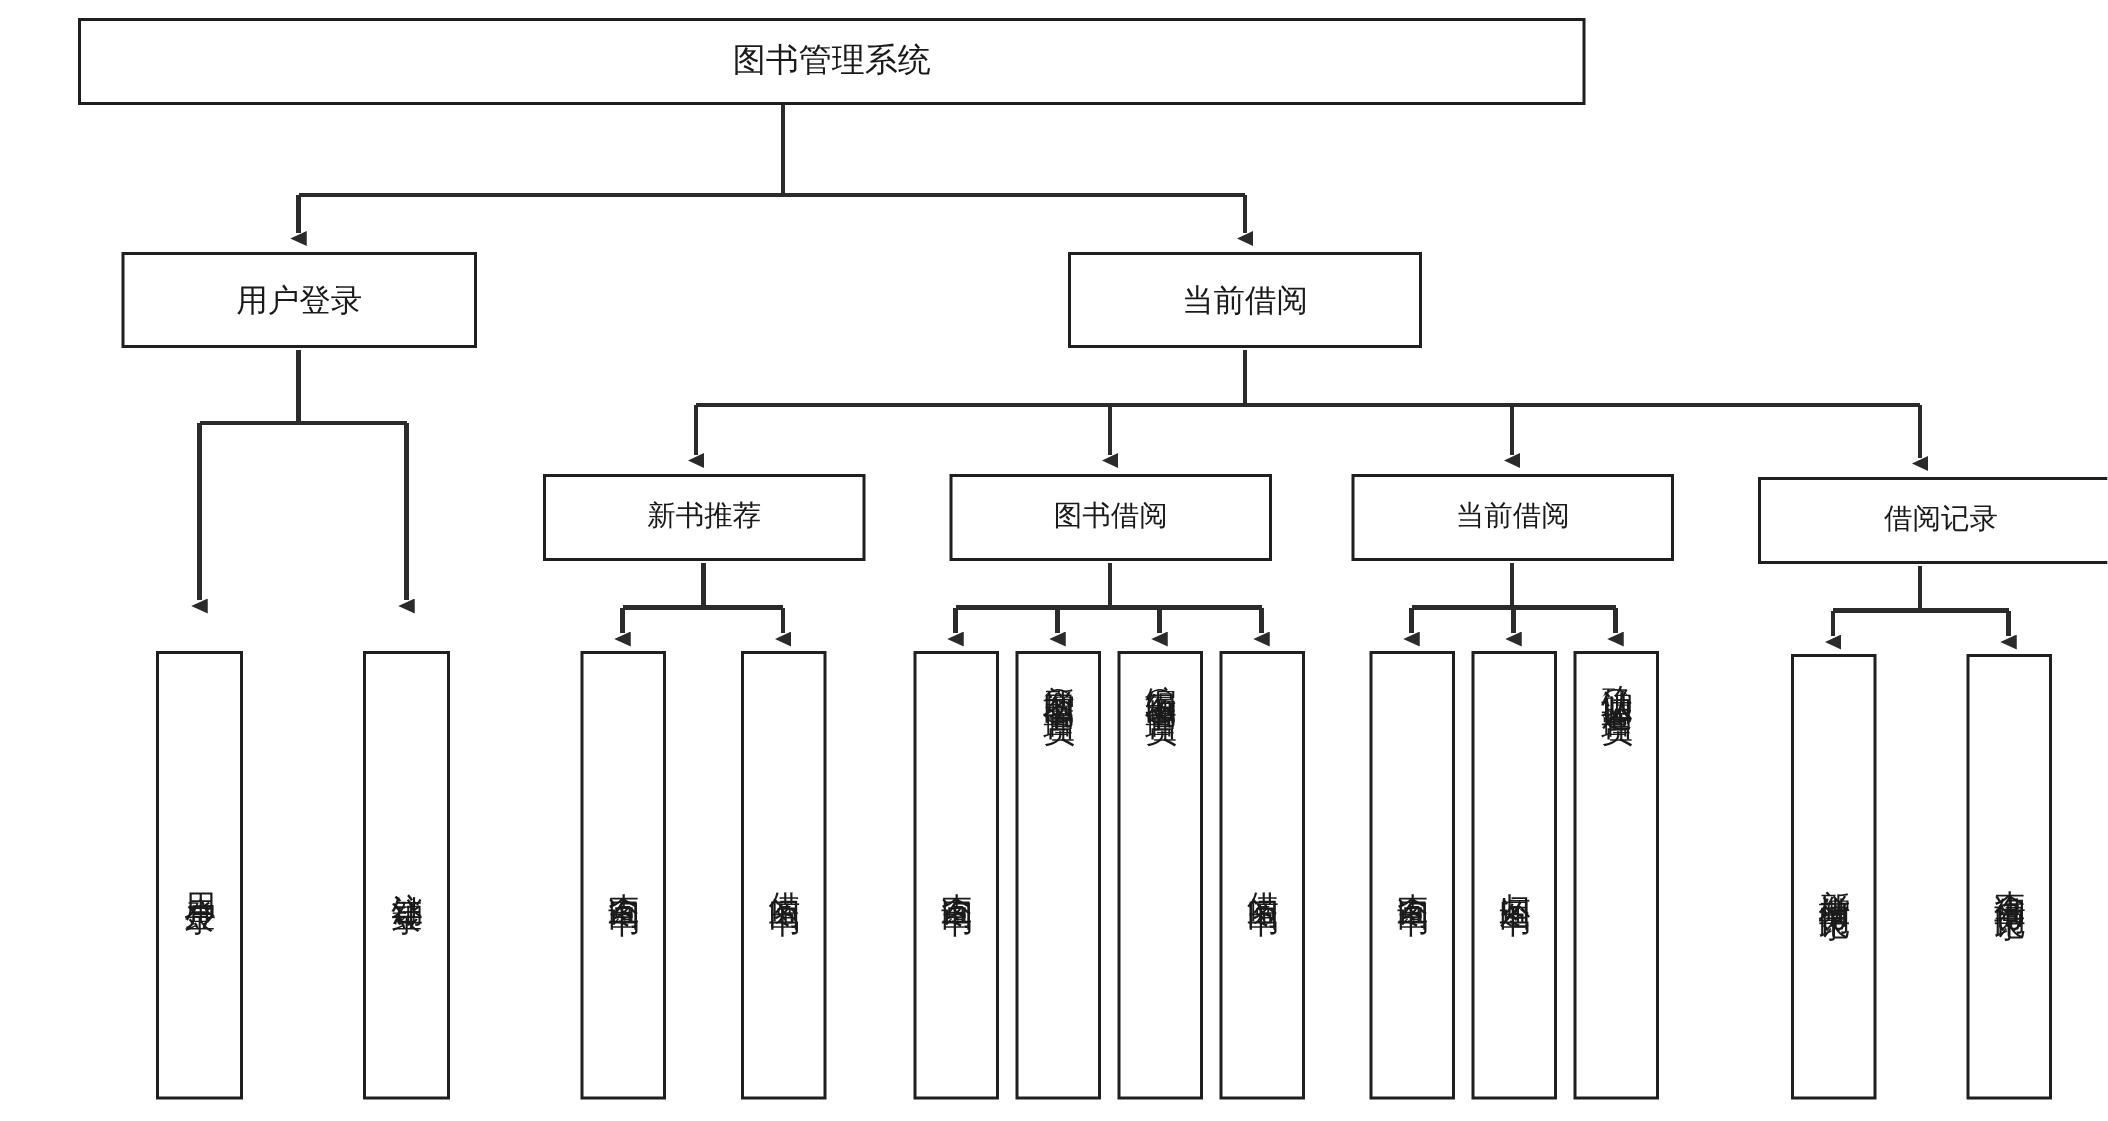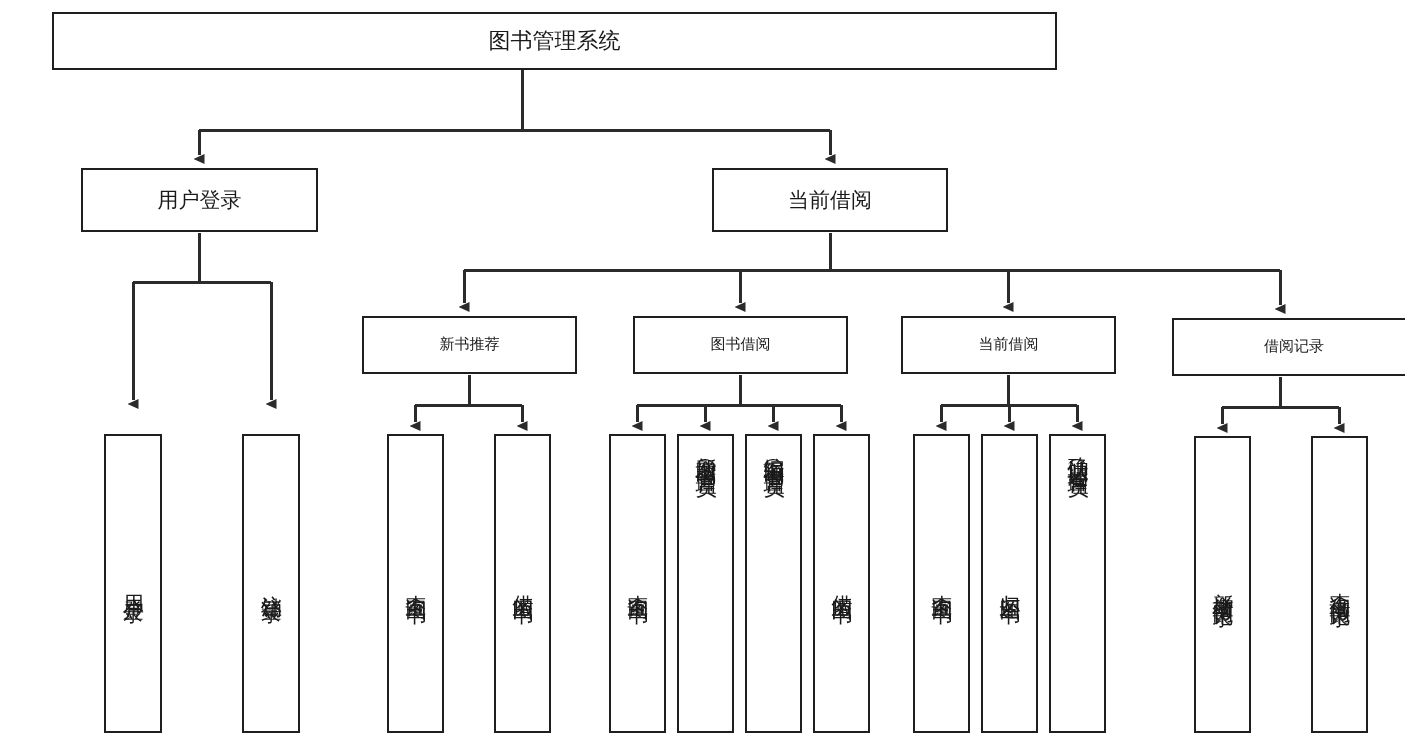--- a/index.html
+++ b/index.html
@@ -36,21 +36,21 @@
     z-index: 3;
   }
   .node .label {
     color: #1a1a1a;
     text-align: center;
     line-height: 1.05;
     white-space: nowrap;
   }
   .node.root .label { font-size: 22px; }
   .node.lvl2 .label { font-size: 21px; }
-  .node.lvl3 .label { font-size: 15px; }
+  .node.lvl3 .label { font-size: 19px; }
 
   .node.leaf {
     align-items: flex-start;
     justify-content: center;
     padding-top: 0;
   }
   .node.leaf .label {
     font-size: 21px;
     writing-mode: vertical-rl;
     text-orientation: upright;

